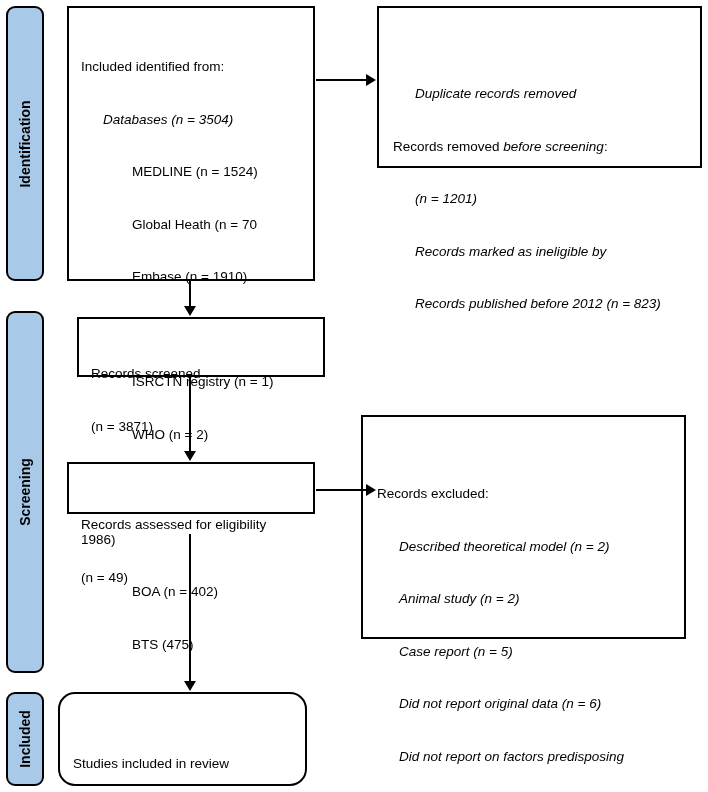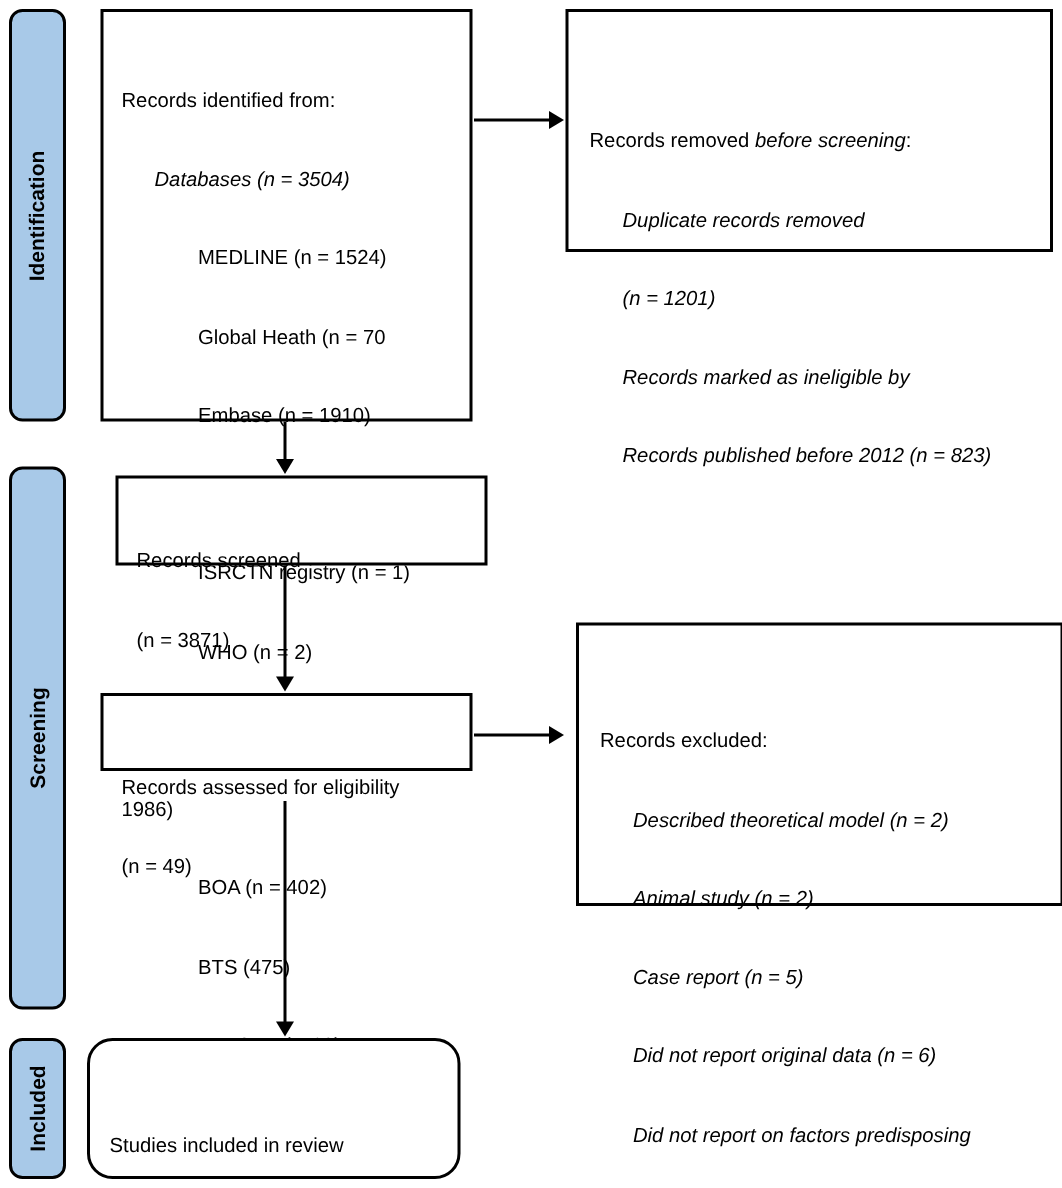--- a/index.html
+++ b/index.html
@@ -107,62 +107,62 @@
   <div class="phase-bar" style="left:6px; top:311px; width:38px; height:362px;">
     <span class="phase-text">Screening</span>
   </div>
 
   <div class="phase-bar" style="left:6px; top:692px; width:38px; height:94px;">
     <span class="phase-text">Included</span>
   </div>
 
   <div class="flow-box" style="left:67px; top:6px; width:248px; height:275px;">
     <div class="box-text" style="left:12px; top:15px; width:228px;">
-      <span class="line">Records identified from:</span>
+      <span class="line">Included identified from:</span>
       <span class="line ind1">Databases (n = 3504)</span>
       <span class="line ind2">MEDLINE (n = 1524)</span>
       <span class="line ind2">Global Heath (n = 70</span>
       <span class="line ind2">Embase (n = 1910)</span>
       <span class="line ind1">Registers (n = 3)</span>
       <span class="line ind2">ISRCTN registry (n = 1)</span>
       <span class="line ind2">WHO (n = 2)</span>
       <span class="line ind1">Conference proceedings (n =</span>
       <span class="line">1986)</span>
       <span class="line ind2">BOA (n = 402)</span>
       <span class="line ind2">BTS (475)</span>
       <span class="line ind2">EFFORT (1109)</span>
       <span class="line ind1">Citation searching (n = 402)</span>
     </div>
   </div>
 
   <div class="flow-box" style="left:377px; top:6px; width:325px; height:162px;">
     <div class="box-text" style="left:14px; top:42px; width:300px;">
+      <span class="line ind1">Duplicate records removed</span>
       <span class="line"><span>Records removed </span><span class="ital">before screening</span><span>:</span></span>
-      <span class="line ind1">Duplicate records removed</span>
       <span class="line ind1">(n = 1201)</span>
       <span class="line ind1">Records marked as ineligible by</span>
       <span class="line ind1">Records published before 2012 (n = 823)</span>
     </div>
   </div>
 
   <div class="flow-box" style="left:77px; top:317px; width:248px; height:60px;">
     <div class="box-text" style="left:12px; top:11px; width:228px;">
       <span class="line">Records screened</span>
       <span class="line">(n = 3871)</span>
     </div>
   </div>
 
   <div class="flow-box" style="left:67px; top:462px; width:248px; height:52px;">
     <div class="box-text" style="left:12px; top:17px; width:228px;">
       <span class="line">Records assessed for eligibility</span>
       <span class="line">(n = 49)</span>
     </div>
   </div>
 
-  <div class="flow-box" style="left:384px; top:415px; width:325px; height:189px;">
+  <div class="flow-box" style="left:361px; top:415px; width:325px; height:224px;">
     <div class="box-text" style="left:14px; top:33px; width:300px;">
       <span class="line">Records excluded:</span>
       <span class="line ind1">Described theoretical model (n = 2)</span>
       <span class="line ind1">Animal study (n = 2)</span>
       <span class="line ind1">Case report (n = 5)</span>
       <span class="line ind1">Did not report original data (n = 6)</span>
       <span class="line ind1">Did not report on factors predisposing</span>
       
     </div>
   </div>

